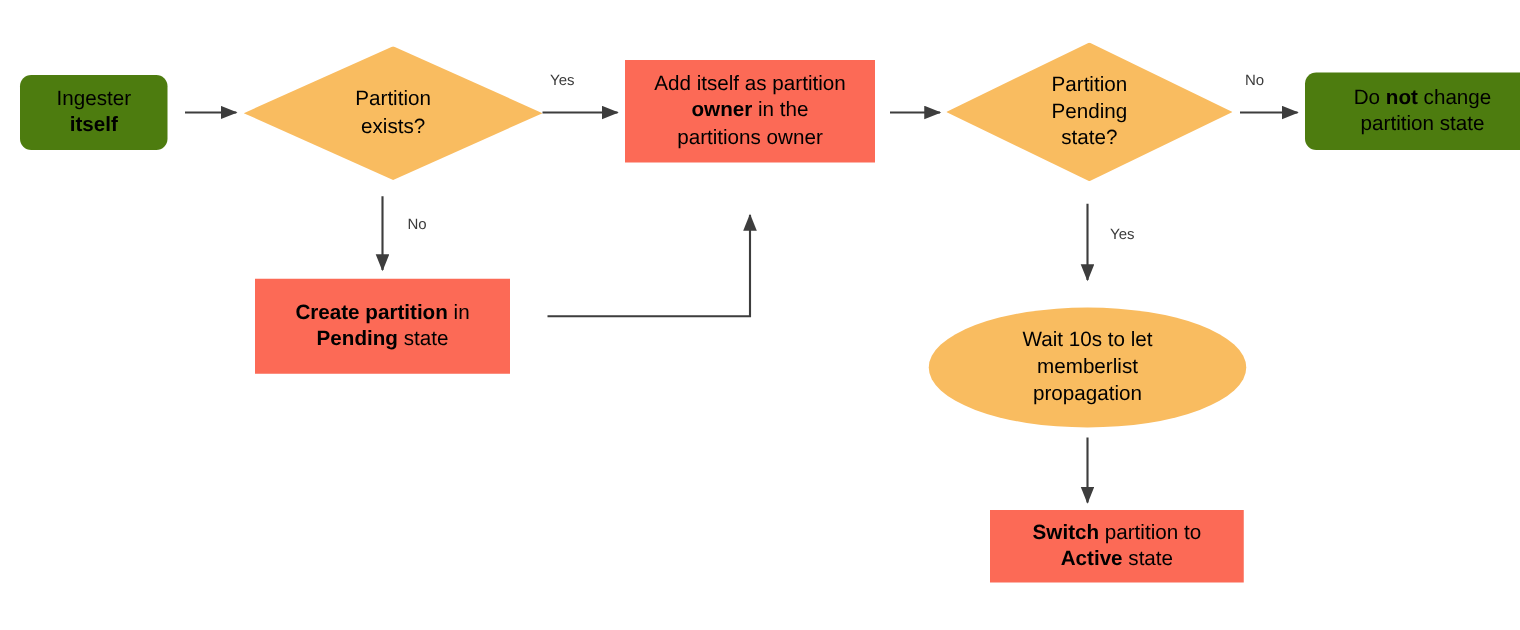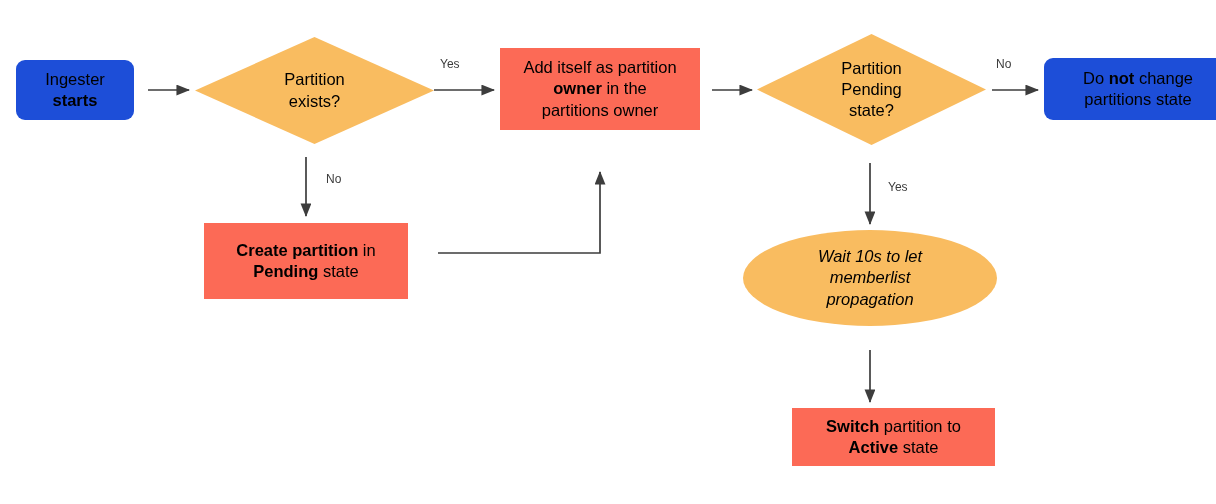--- a/index.html
+++ b/index.html
@@ -26,21 +26,21 @@
     box-sizing: border-box;
     line-height: 1.28;
   }
   .node .txt {
     display: block;
     width: 100%;
     padding: 0 6px;
     box-sizing: border-box;
   }
   .terminator {
-    background: #1d4ed8;
+    background: #4d7c0f;
     border-radius: 9px;
     color: #000000;
     font-size: 16.5px;
   }
   .process {
     background: #fc6a56;
     color: #000000;
     font-size: 16.5px;
   }
   .decision {
@@ -121,21 +121,21 @@
     </g>
 
     <g>
       <path d="M870,350 L870,402" stroke="#3d3d3d" stroke-width="1.7" fill="none" marker-end="url(#arrowhead)"></path>
     </g>
   </svg>
 
   <div class="node terminator" style="left:16px; top:60px; width:118px; height:60px;">
     <span class="txt">
       <span>Ingester</span><br>
-      <span class="b">starts</span>
+      <span class="b">itself</span>
     </span>
   </div>
 
   <div class="node decision" style="left:195px; top:37px; width:239px; height:107px;">
     <span class="diamond-bg"></span>
     <span class="txt">
       <span>Partition</span><br>
       <span>exists?</span>
     </span>
   </div>
@@ -161,32 +161,32 @@
     </span>
   </div>
 
   <div class="edge-label" style="left:996px; top:57px;">No</div>
 
   <div class="edge-label" style="left:888px; top:180px;">Yes</div>
 
   <div class="node terminator" style="left:1044px; top:58px; width:188px; height:62px;">
     <span class="txt">
       <span>Do </span><span class="b">not</span><span> change</span><br>
-      <span>partitions state</span>
+      <span>partition state</span>
     </span>
   </div>
 
   <div class="node process" style="left:204px; top:223px; width:204px; height:76px;text-align:center;">
     <span class="txt">
       <span class="b">Create partition</span><span> in</span><br>
       <span class="b">Pending</span><span> state</span>
     </span>
   </div>
 
-  <div class="node delay" style="left:743px; top:230px; width:254px; height:96px;font-style:italic;">
+  <div class="node delay" style="left:743px; top:246px; width:254px; height:96px;">
     <span class="txt">
       <span>Wait 10s to let</span><br>
       <span>memberlist</span><br>
       <span>propagation</span>
     </span>
   </div>
 
   <div class="node process" style="left:768px; top:408px; width:203px; height:58px;margin-left:24px;">
     <span class="txt">
       <span class="b">Switch</span><span> partition to</span><br>

